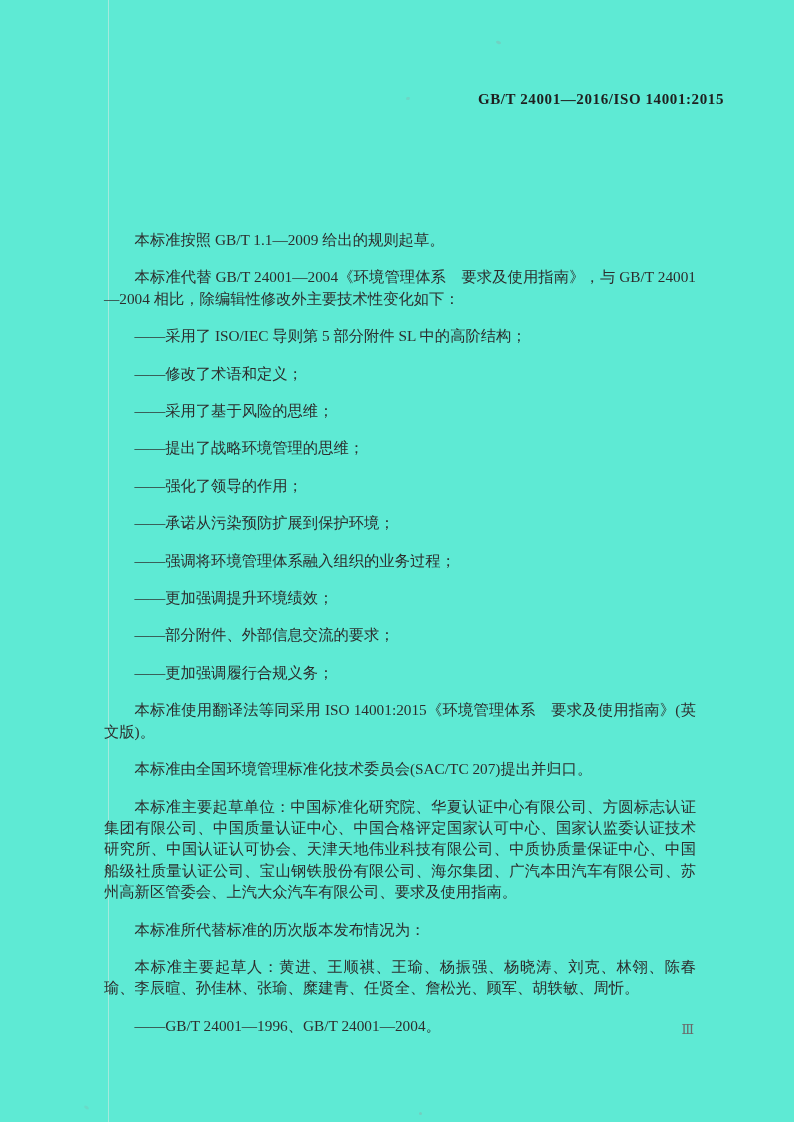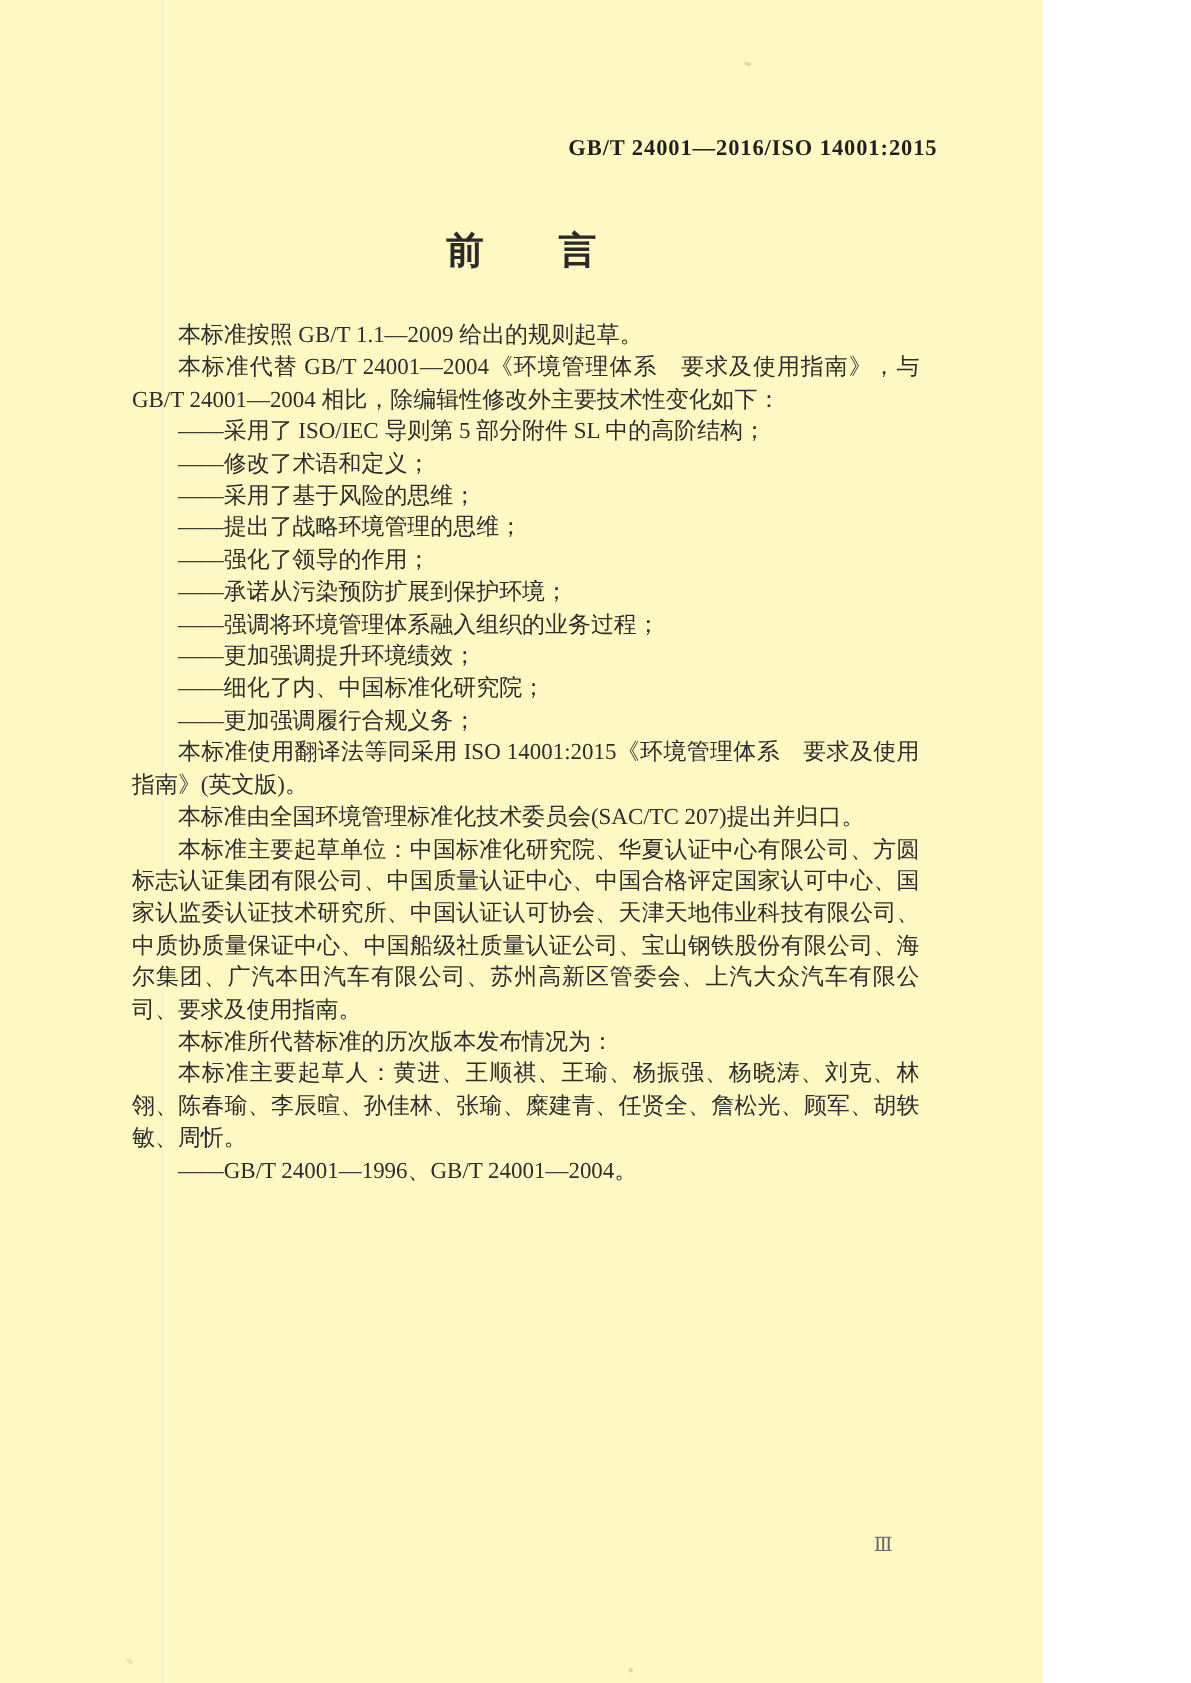--- a/index.html
+++ b/index.html
@@ -1,20 +1,20 @@
 <!DOCTYPE html>
 <html><head>
 <meta charset="utf-8">
 <style>
   html, body { margin:0; padding:0; }
   body { background:#ffffff; }
   .page {
     position:relative;
-    width:695px; height:1122px;
-    background:#fef9c3;
+    width:794px; height:1122px;
+    background:#5eead4;
     overflow:hidden;
     font-family:"Liberation Serif","DejaVu Serif",serif;
     color:#2d2d2d;
   }
   .doc-number {
     position:absolute;
     top:91px; right:70px;
     font-size:15px;
     font-weight:bold;
     color:#1f1f1f;
@@ -31,21 +31,21 @@
   }
   .content {
     position:absolute;
     left:88px; right:82px; top:213px;
     font-size:15.3px;
     line-height:21.4px;
     text-align:justify;
     color:#2d2d2d;
   }
   .content p {
-    margin:0;
+    margin:16px;
     text-indent:2em;
   }
   .page-number {
     position:absolute;
     top:1022px; right:100px;
     font-size:13px;
     color:#6a6a6a;
   }
   .speck {
     position:absolute;
@@ -69,34 +69,33 @@
 <div class="page">
 
   <div class="fold-line"></div>
   <div class="speck s1"></div>
   <div class="speck s2"></div>
   <div class="speck s3"></div>
   <div class="speck s4"></div>
 
   <div class="doc-number">GB/T 24001—2016/ISO 14001:2015</div>
 
-  <div class="page-title">前　　言</div>
 
   <div class="content">
     <p>本标准按照 GB/T 1.1—2009 给出的规则起草。</p>
     <p>本标准代替 GB/T 24001—2004《环境管理体系　要求及使用指南》，与 GB/T 24001—2004 相比，除编辑性修改外主要技术性变化如下：</p>
     <p>——采用了 ISO/IEC 导则第 5 部分附件 SL 中的高阶结构；</p>
     <p>——修改了术语和定义；</p>
     <p>——采用了基于风险的思维；</p>
     <p>——提出了战略环境管理的思维；</p>
     <p>——强化了领导的作用；</p>
     <p>——承诺从污染预防扩展到保护环境；</p>
     <p>——强调将环境管理体系融入组织的业务过程；</p>
     <p>——更加强调提升环境绩效；</p>
-    <p>——细化了内、中国标准化研究院；</p>
+    <p>——部分附件、外部信息交流的要求；</p>
     <p>——更加强调履行合规义务；</p>
     <p>本标准使用翻译法等同采用 ISO 14001:2015《环境管理体系　要求及使用指南》(英文版)。</p>
     <p>本标准由全国环境管理标准化技术委员会(SAC/TC 207)提出并归口。</p>
     <p>本标准主要起草单位：中国标准化研究院、华夏认证中心有限公司、方圆标志认证集团有限公司、中国质量认证中心、中国合格评定国家认可中心、国家认监委认证技术研究所、中国认证认可协会、天津天地伟业科技有限公司、中质协质量保证中心、中国船级社质量认证公司、宝山钢铁股份有限公司、海尔集团、广汽本田汽车有限公司、苏州高新区管委会、上汽大众汽车有限公司、要求及使用指南。</p>
     <p>本标准所代替标准的历次版本发布情况为：</p>
     <p>本标准主要起草人：黄进、王顺祺、王瑜、杨振强、杨晓涛、刘克、林翎、陈春瑜、李辰暄、孙佳林、张瑜、糜建青、任贤全、詹松光、顾军、胡轶敏、周忻。</p>
     <p>——GB/T 24001—1996、GB/T 24001—2004。</p>
   </div>
 
   <div class="page-number">Ⅲ</div>

